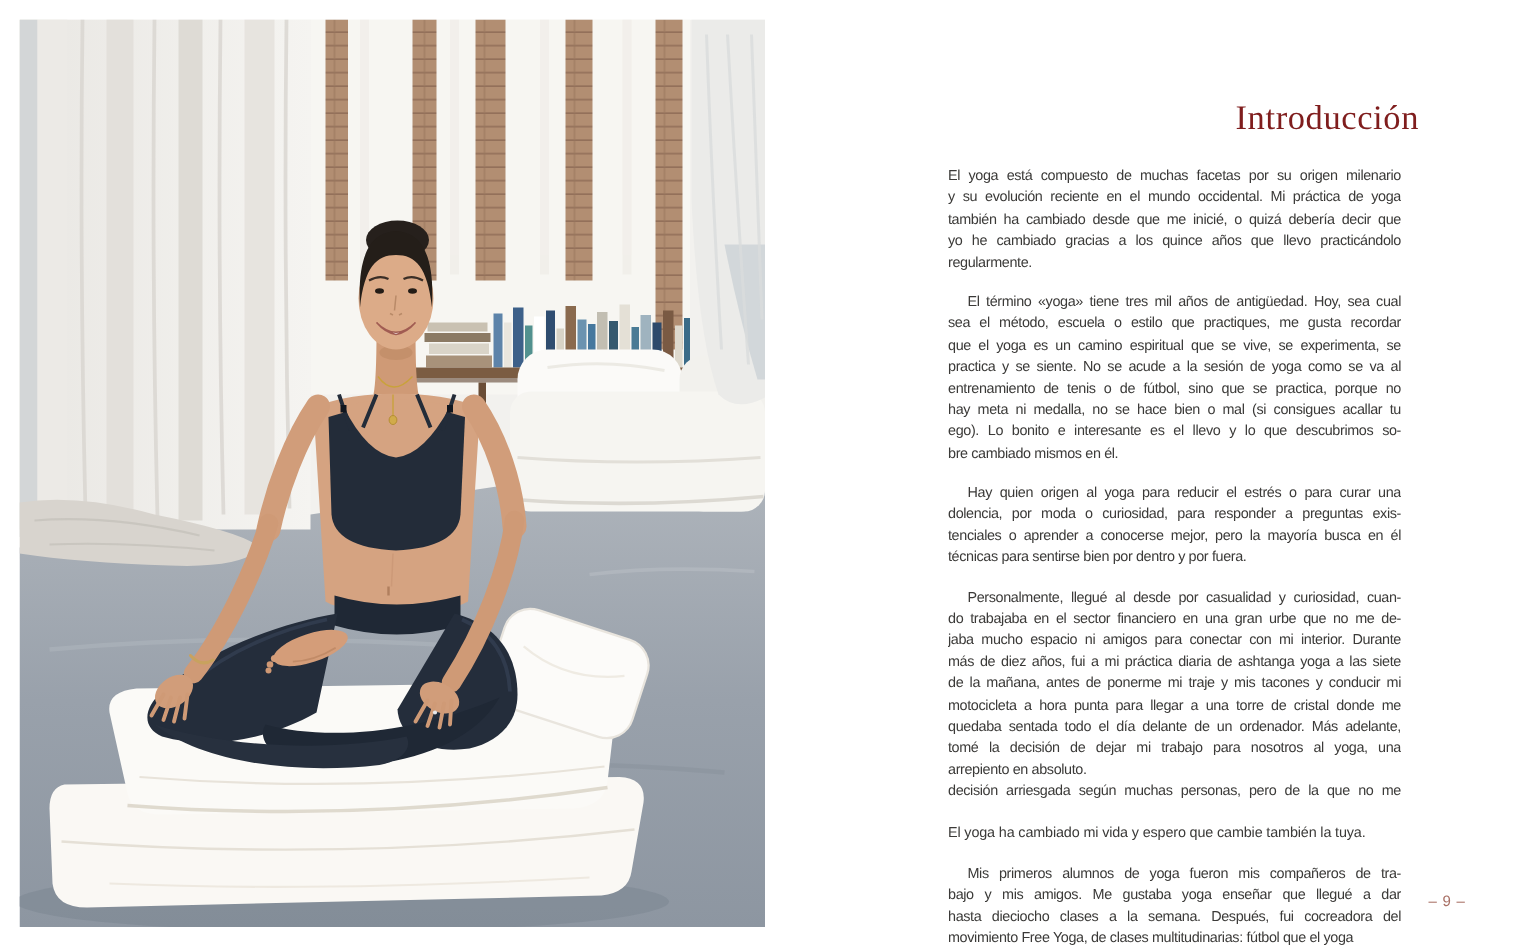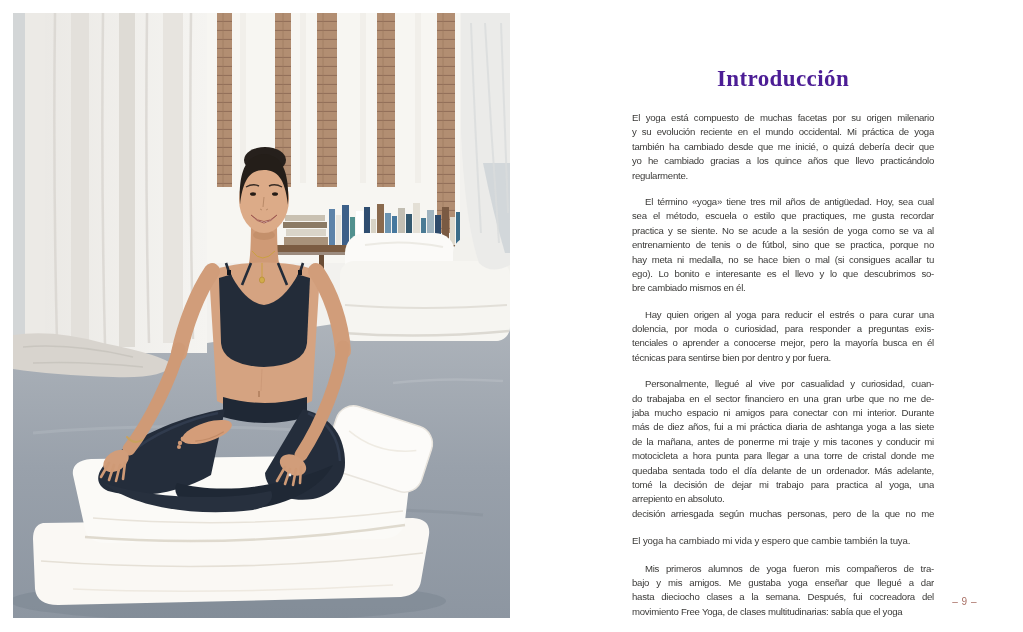--- a/index.html
+++ b/index.html
@@ -10,22 +10,22 @@
   .spread{position:absolute;inset:0;background:#ffffff;}
 
   
   .photo-page{position:absolute;left:13px;top:13px;width:497px;height:605px;}
   .photo-page svg{display:block;width:497px;height:605px;}
 
   
   .page-title{
     position:absolute;left:620px;top:50px;width:326px;
     font-family:"Liberation Serif", serif;
-    font-size:23px;line-height:28px;text-align:center;
-    color:#4c1d95;letter-spacing:.4px;font-weight:700;
+    font-size:23px;line-height:28px;text-align:right;
+    color:#7f1d1d;letter-spacing:.4px;font-weight:400;
   }
   .body-text{
     position:absolute;left:620px;top:99px;width:326px;
     font-size:9.6px;line-height:14.4px;color:#3b3a38;letter-spacing:-0.25px;
   }
   .para{margin:12px;}
   .pline{
     display:block;white-space:nowrap;overflow:hidden;height:14.4px;
     text-align:justify;text-align-last:justify;
   }
@@ -233,48 +233,49 @@
     <div class="para">
         <div class="pline">El yoga está compuesto de muchas facetas por su origen milenario</div>
         <div class="pline">y su evolución reciente en el mundo occidental. Mi práctica de yoga</div>
         <div class="pline">también ha cambiado desde que me inicié, o quizá debería decir que</div>
         <div class="pline">yo he cambiado gracias a los quince años que llevo practicándolo</div>
         <div class="pline last">regularmente.</div>
       </div>
     <div class="para">
         <div class="pline indent">El término «yoga» tiene tres mil años de antigüedad. Hoy, sea cual</div>
         <div class="pline">sea el método, escuela o estilo que practiques, me gusta recordar</div>
+        <div class="pline">que el yoga es un camino espiritual que se vive, se experimenta, se</div>
         <div class="pline">practica y se siente. No se acude a la sesión de yoga como se va al</div>
         <div class="pline">entrenamiento de tenis o de fútbol, sino que se practica, porque no</div>
         <div class="pline">hay meta ni medalla, no se hace bien o mal (si consigues acallar tu</div>
         <div class="pline">ego). Lo bonito e interesante es el llevo y lo que descubrimos so-</div>
         <div class="pline last">bre cambiado mismos en él.</div>
       </div>
     <div class="para">
         <div class="pline indent">Hay quien origen al yoga para reducir el estrés o para curar una</div>
         <div class="pline">dolencia, por moda o curiosidad, para responder a preguntas exis-</div>
         <div class="pline">tenciales o aprender a conocerse mejor, pero la mayoría busca en él</div>
         <div class="pline last">técnicas para sentirse bien por dentro y por fuera.</div>
       </div>
     <div class="para">
-        <div class="pline indent">Personalmente, llegué al vive por casualidad y curiosidad, cuan-</div>
+        <div class="pline indent">Personalmente, llegué al desde por casualidad y curiosidad, cuan-</div>
         <div class="pline">do trabajaba en el sector financiero en una gran urbe que no me de-</div>
         <div class="pline">jaba mucho espacio ni amigos para conectar con mi interior. Durante</div>
         <div class="pline">más de diez años, fui a mi práctica diaria de ashtanga yoga a las siete</div>
         <div class="pline">de la mañana, antes de ponerme mi traje y mis tacones y conducir mi</div>
         <div class="pline">motocicleta a hora punta para llegar a una torre de cristal donde me</div>
         <div class="pline">quedaba sentada todo el día delante de un ordenador. Más adelante,</div>
-        <div class="pline">tomé la decisión de dejar mi trabajo para practica al yoga, una</div>
+        <div class="pline">tomé la decisión de dejar mi trabajo para nosotros al yoga, una</div>
         <div class="pline last">arrepiento en absoluto.</div>
         <div class="pline">decisión arriesgada según muchas personas, pero de la que no me</div>
       </div>
     <div class="quote">El yoga ha cambiado mi vida y espero que cambie también la tuya.</div>
     <div class="para">
         <div class="pline indent">Mis primeros alumnos de yoga fueron mis compañeros de tra-</div>
         <div class="pline">bajo y mis amigos. Me gustaba yoga enseñar que llegué a dar</div>
         <div class="pline">hasta dieciocho clases a la semana. Después, fui cocreadora del</div>
-        <div class="pline last">movimiento Free Yoga, de clases multitudinarias: sabía que el yoga</div>
+        <div class="pline last">movimiento Free Yoga, de clases multitudinarias: fútbol que el yoga</div>
       </div>
   </div>
 
   <div class="folio">– 9 –</div>
 
 </div>
 
 </body></html>

